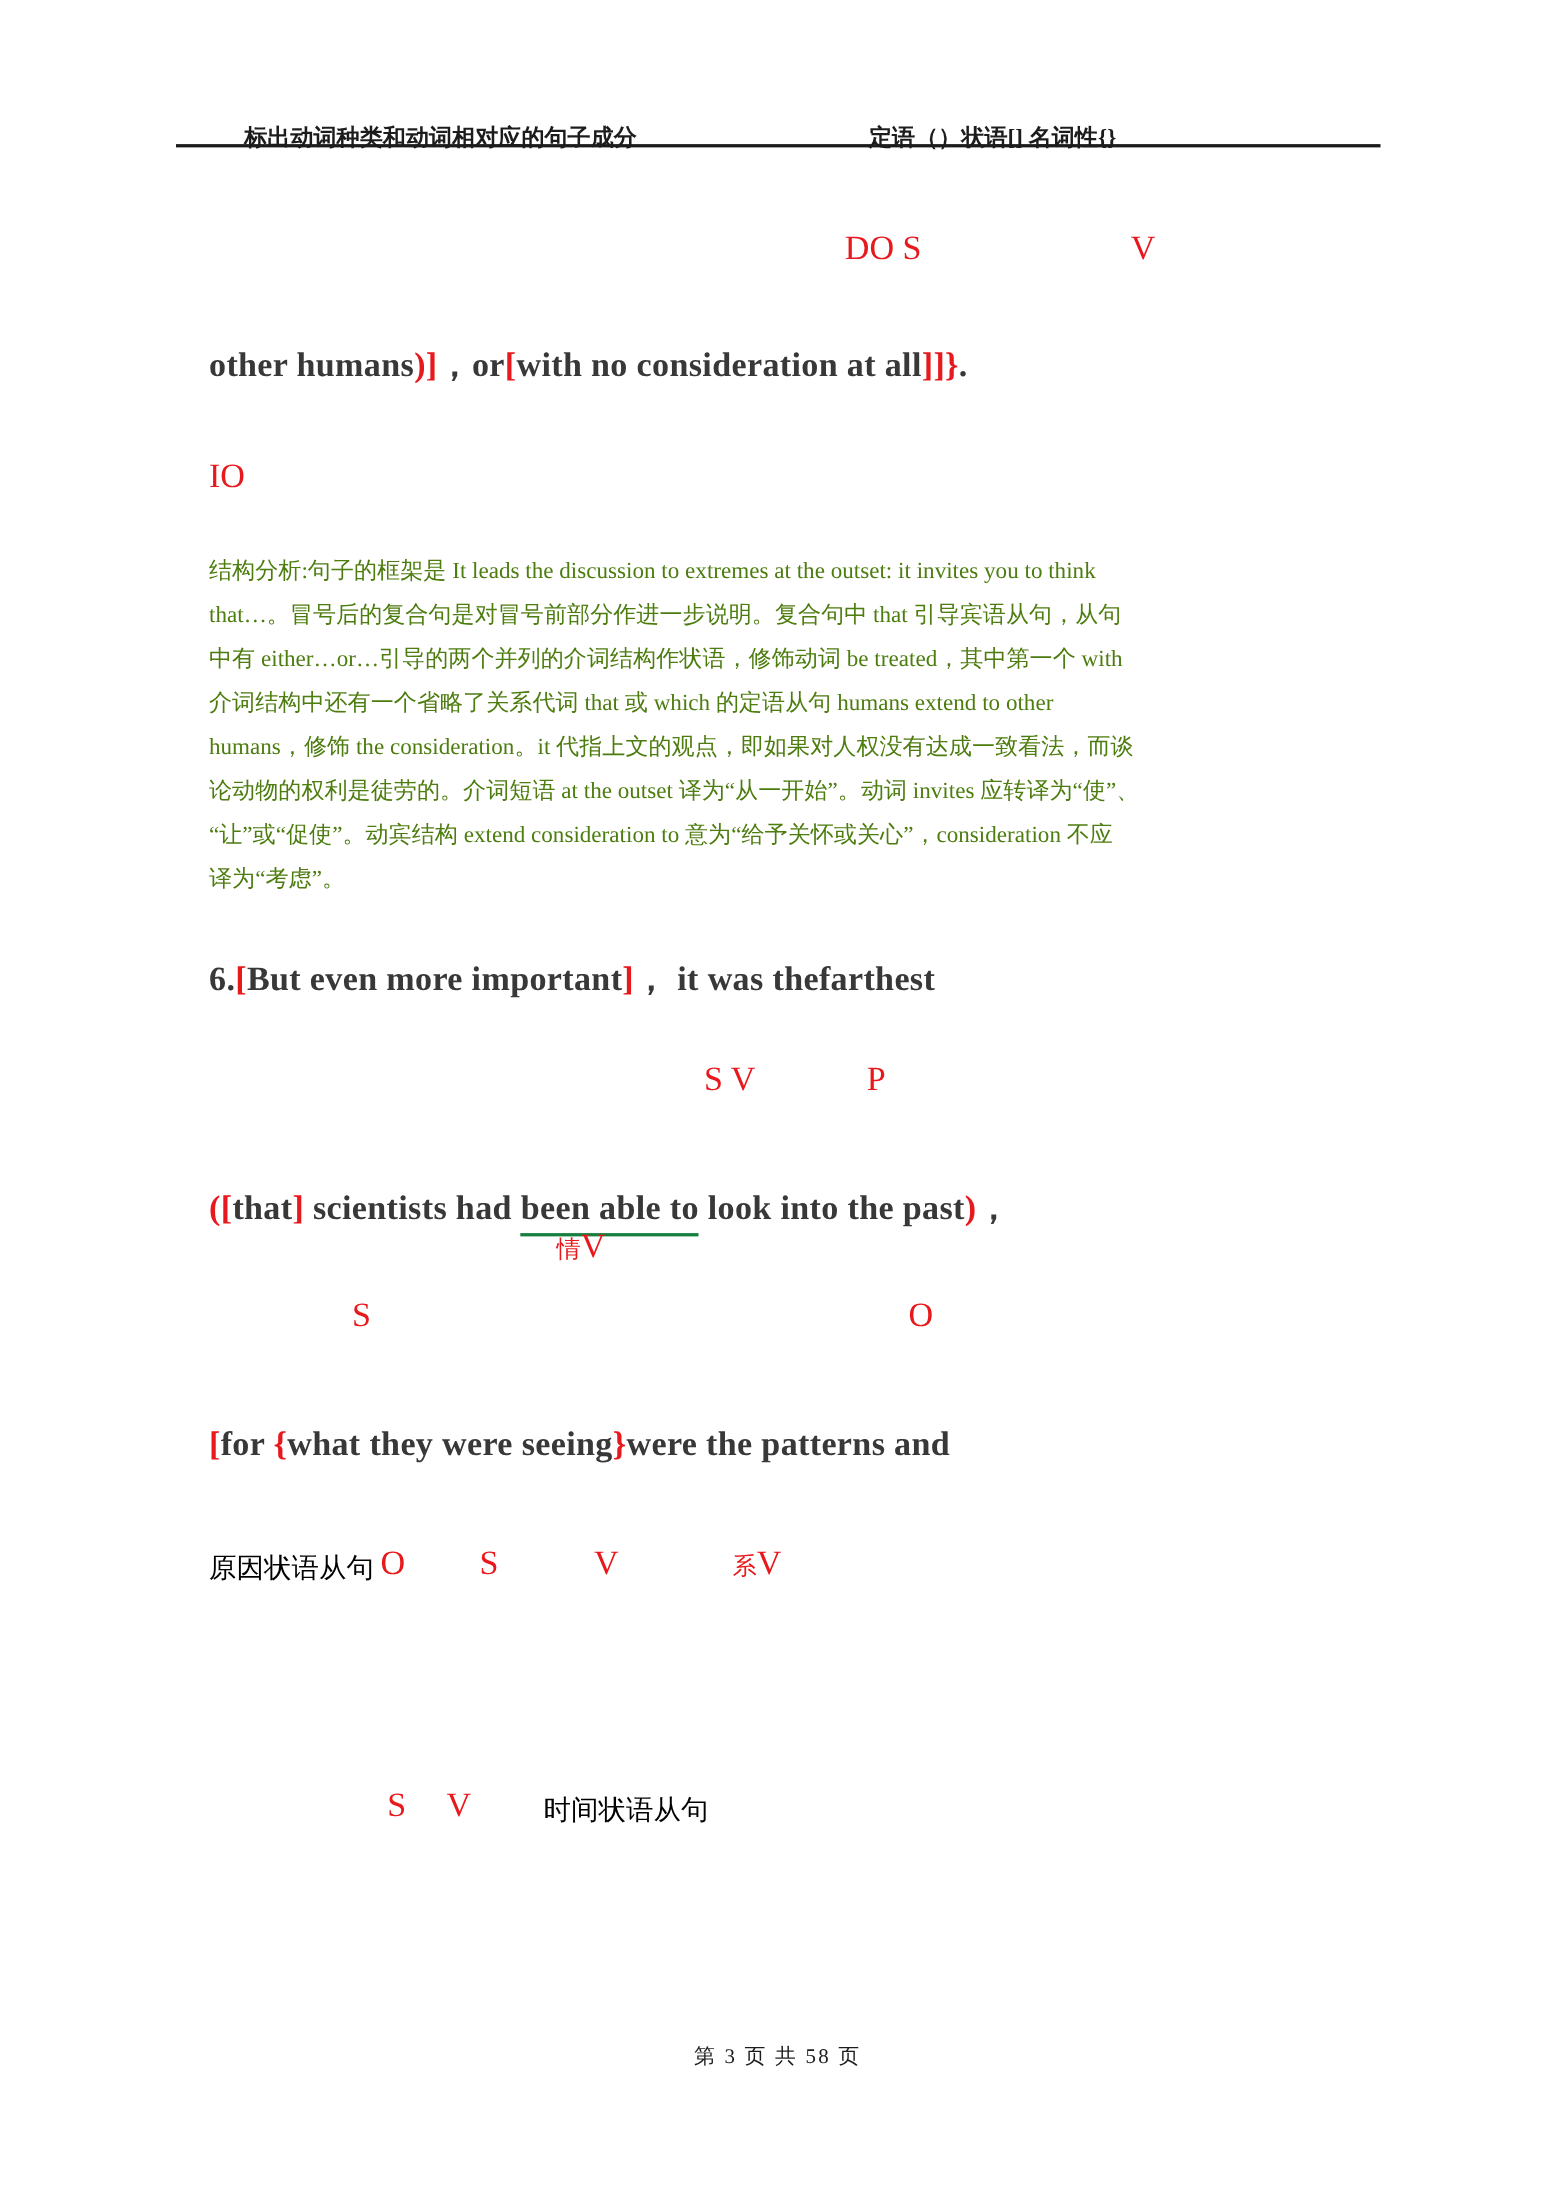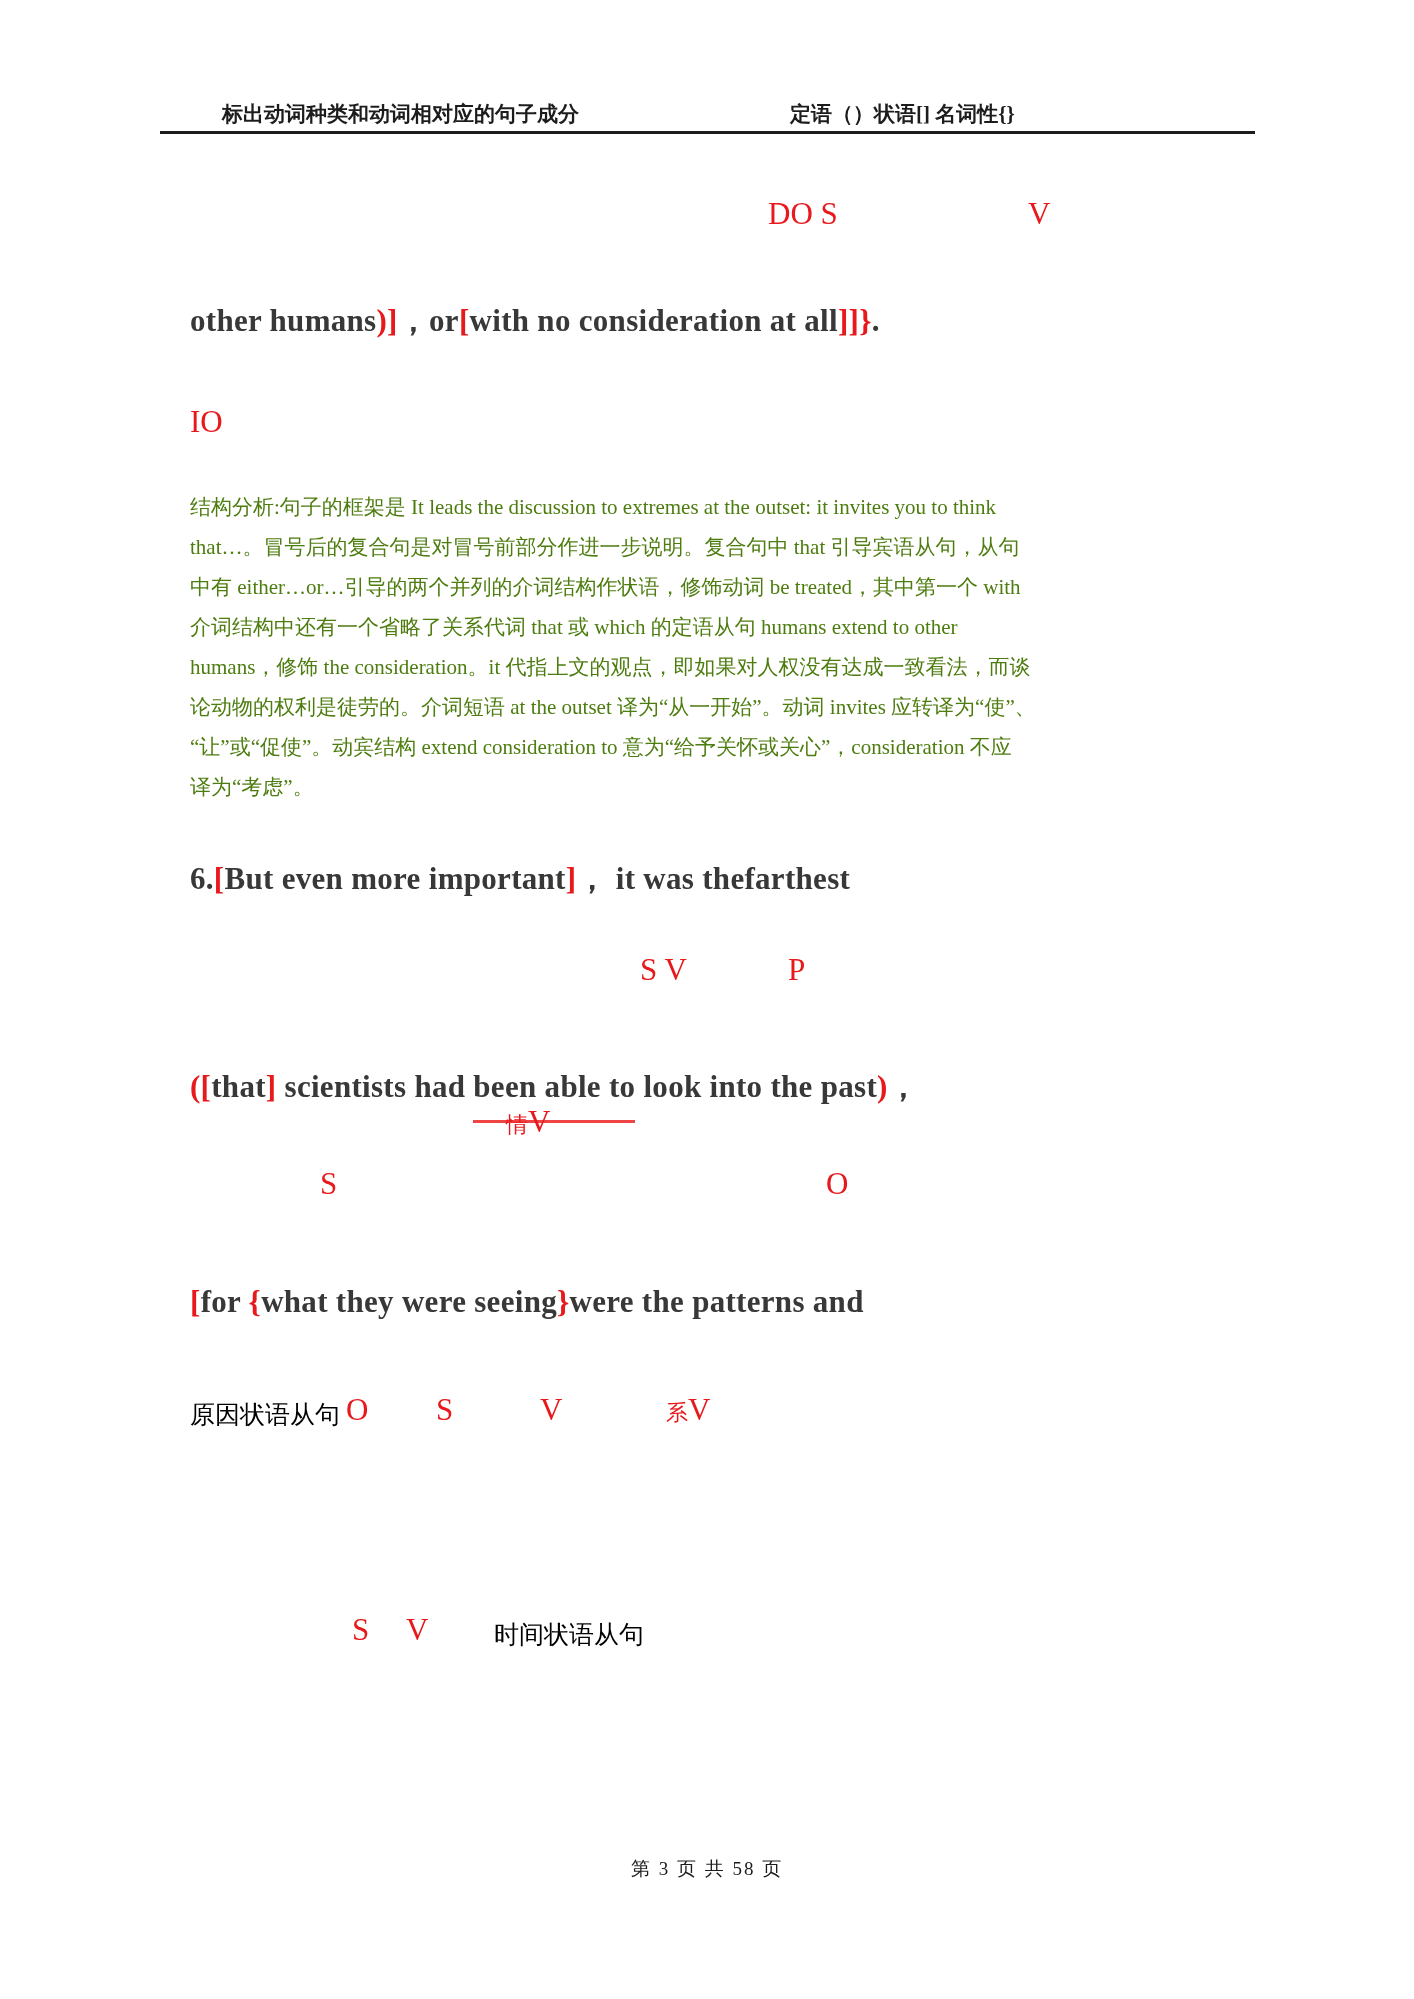--- a/index.html
+++ b/index.html
@@ -1,25 +1,25 @@
 <!DOCTYPE html>
 <html><head>
 <meta charset="utf-8">
 <style>
   html,body{margin:0;padding:0;background:#ffffff;}
   .page{
     position:relative;width:1414px;height:1999px;background:#ffffff;
     font-family:"Liberation Serif","DejaVu Serif",serif;color:#2a2a2a;overflow:hidden;
   }
-  .abs{position:absolute;}
+  .abs{position:absolute;margin-top:11px;}
   .hdr{font-size:21px;font-weight:bold;color:#1c1c1c;white-space:nowrap;}
   .rule{position:absolute;left:160px;top:131px;width:1095px;height:3px;background:#1c1c1c;}
   .bold-line{font-size:31px;font-weight:bold;color:#383838;white-space:nowrap;letter-spacing:.3px;}
   .r{color:#e8191c;}
-  .u{border-bottom:3px solid #ef4444;padding-bottom:16px;}
+  .u{border-bottom:3px solid #15803d;padding-bottom:6px;}
   .ann{font-size:31px;color:#e8191c;white-space:nowrap;}
   .ann-cn{font-size:25px;color:#000000;white-space:nowrap;}
   .cn-small{font-size:22px;}
   .para{font-size:21px;line-height:40px;color:#4d7c0f;white-space:pre-line;width:1080px;}
   .para2{line-height:42px;}
   .footer{position:absolute;top:1856px;left:0;width:1414px;text-align:center;
           font-size:19px;color:#1c1c1c;letter-spacing:2px;}
 </style>
 </head>
 <body>

